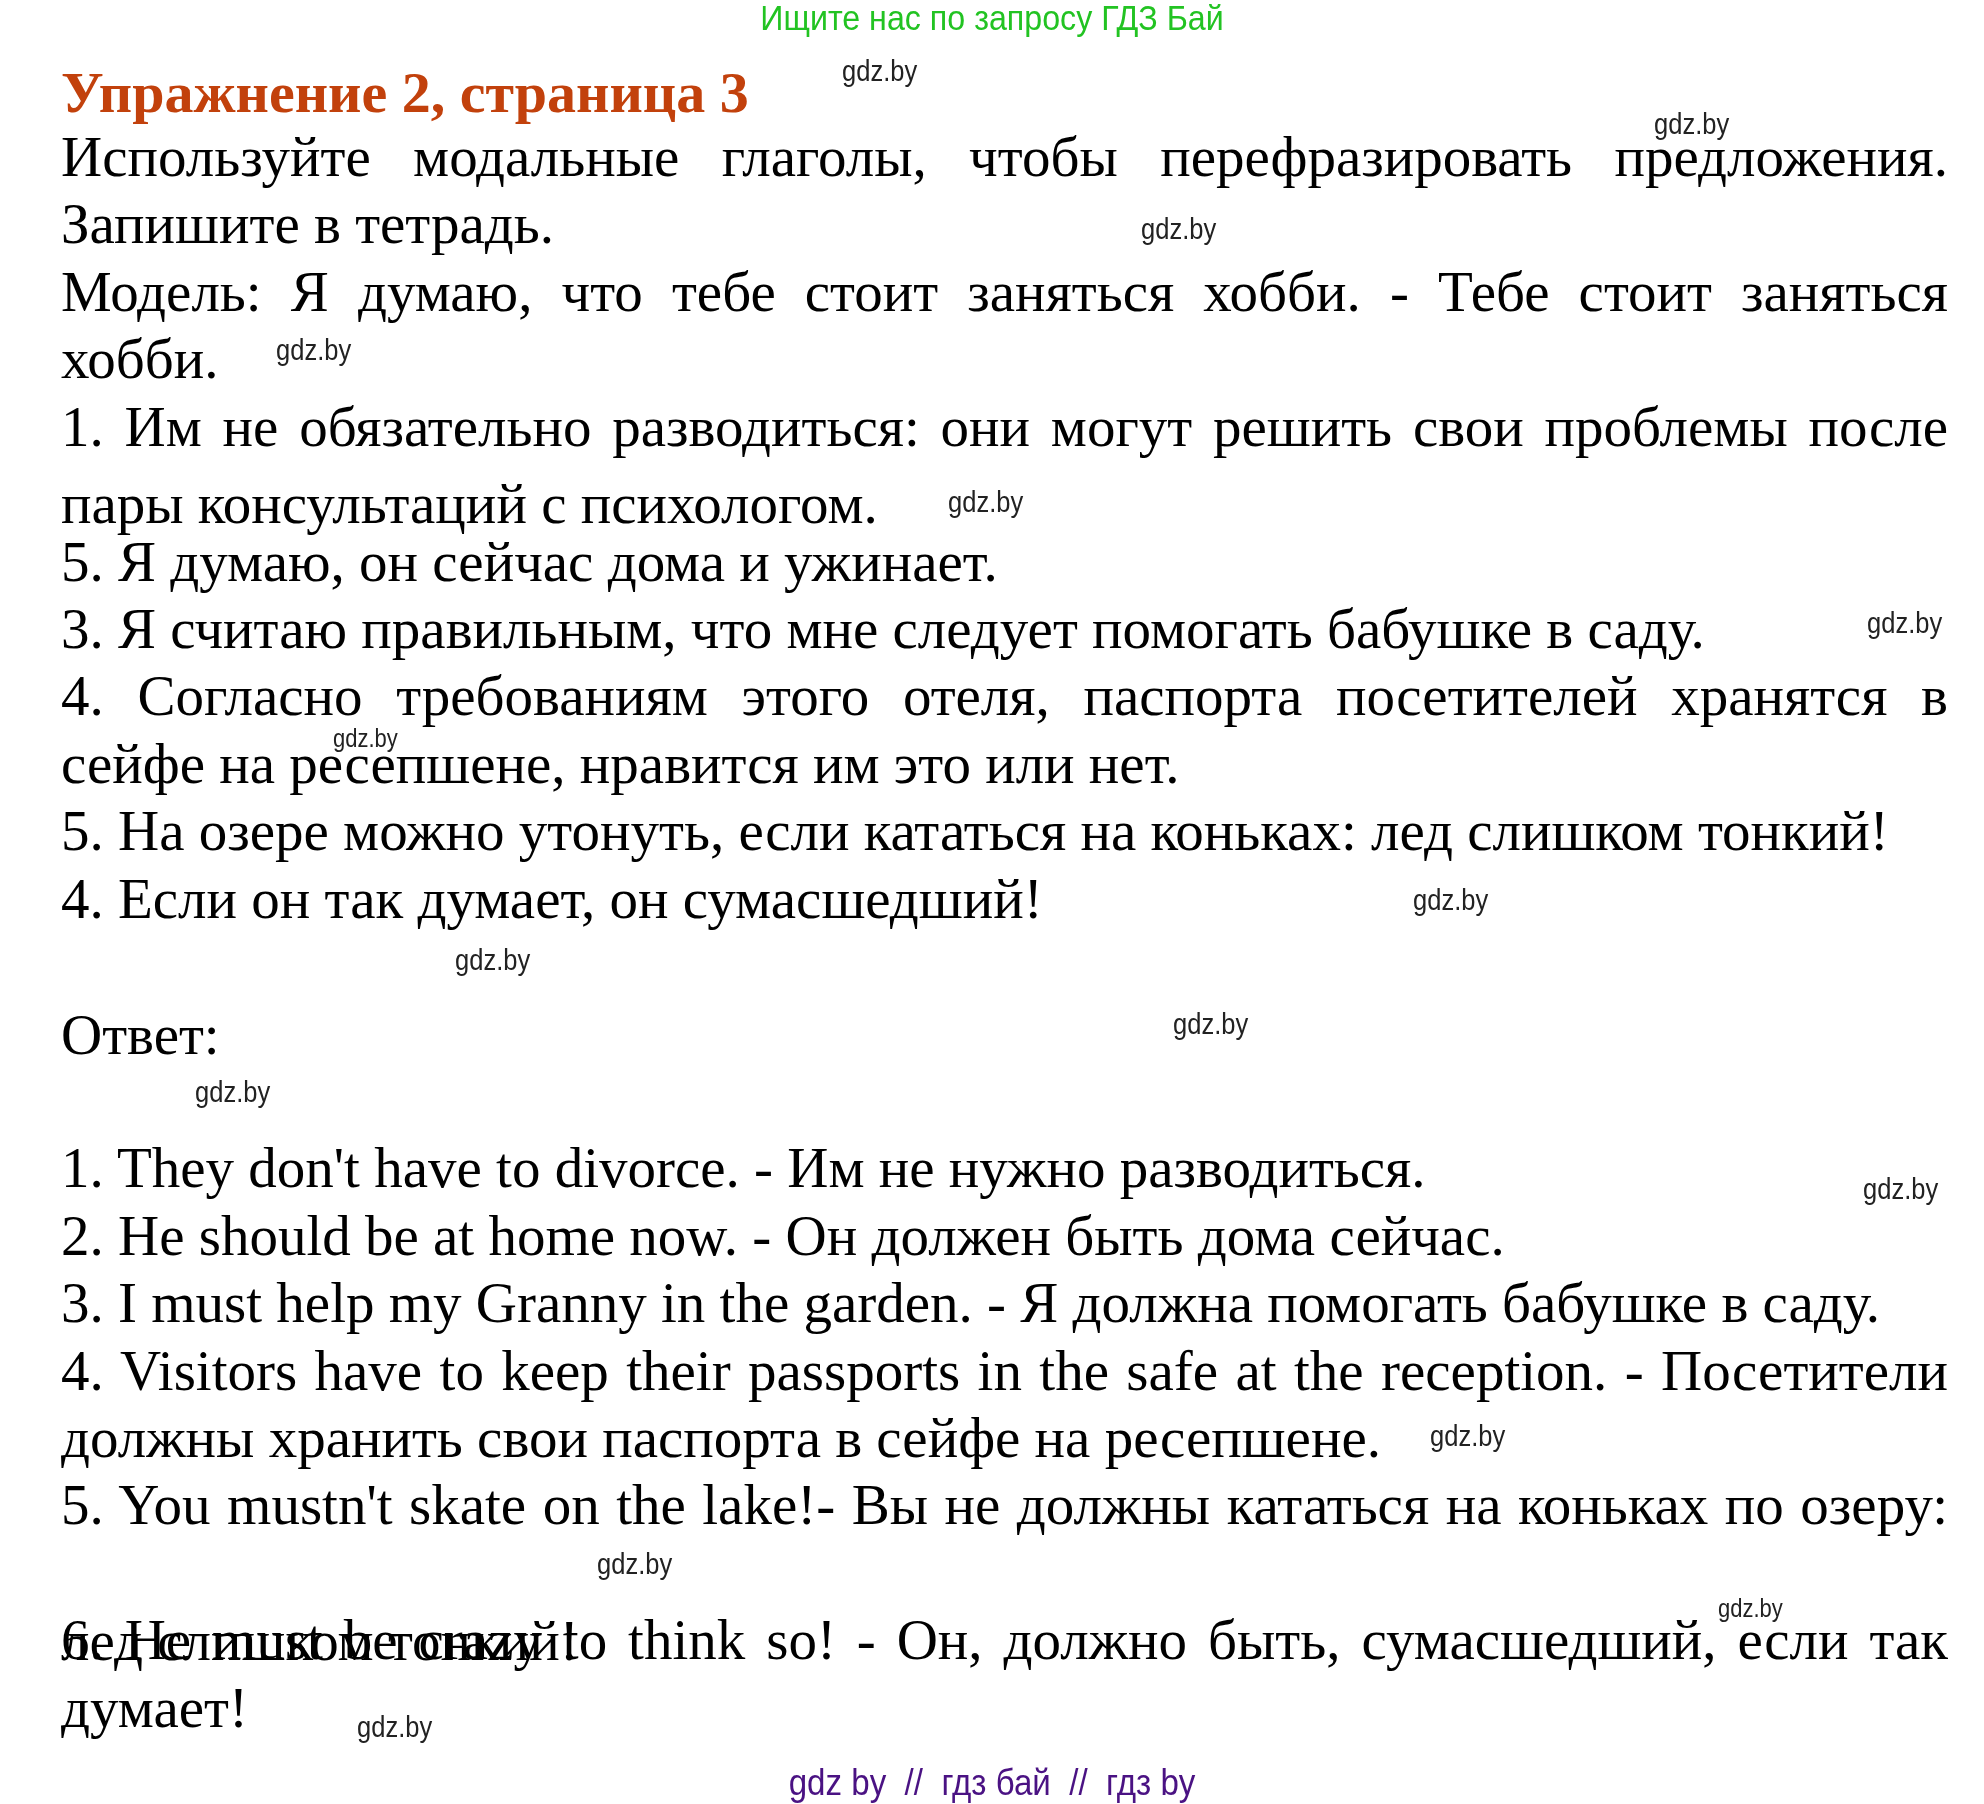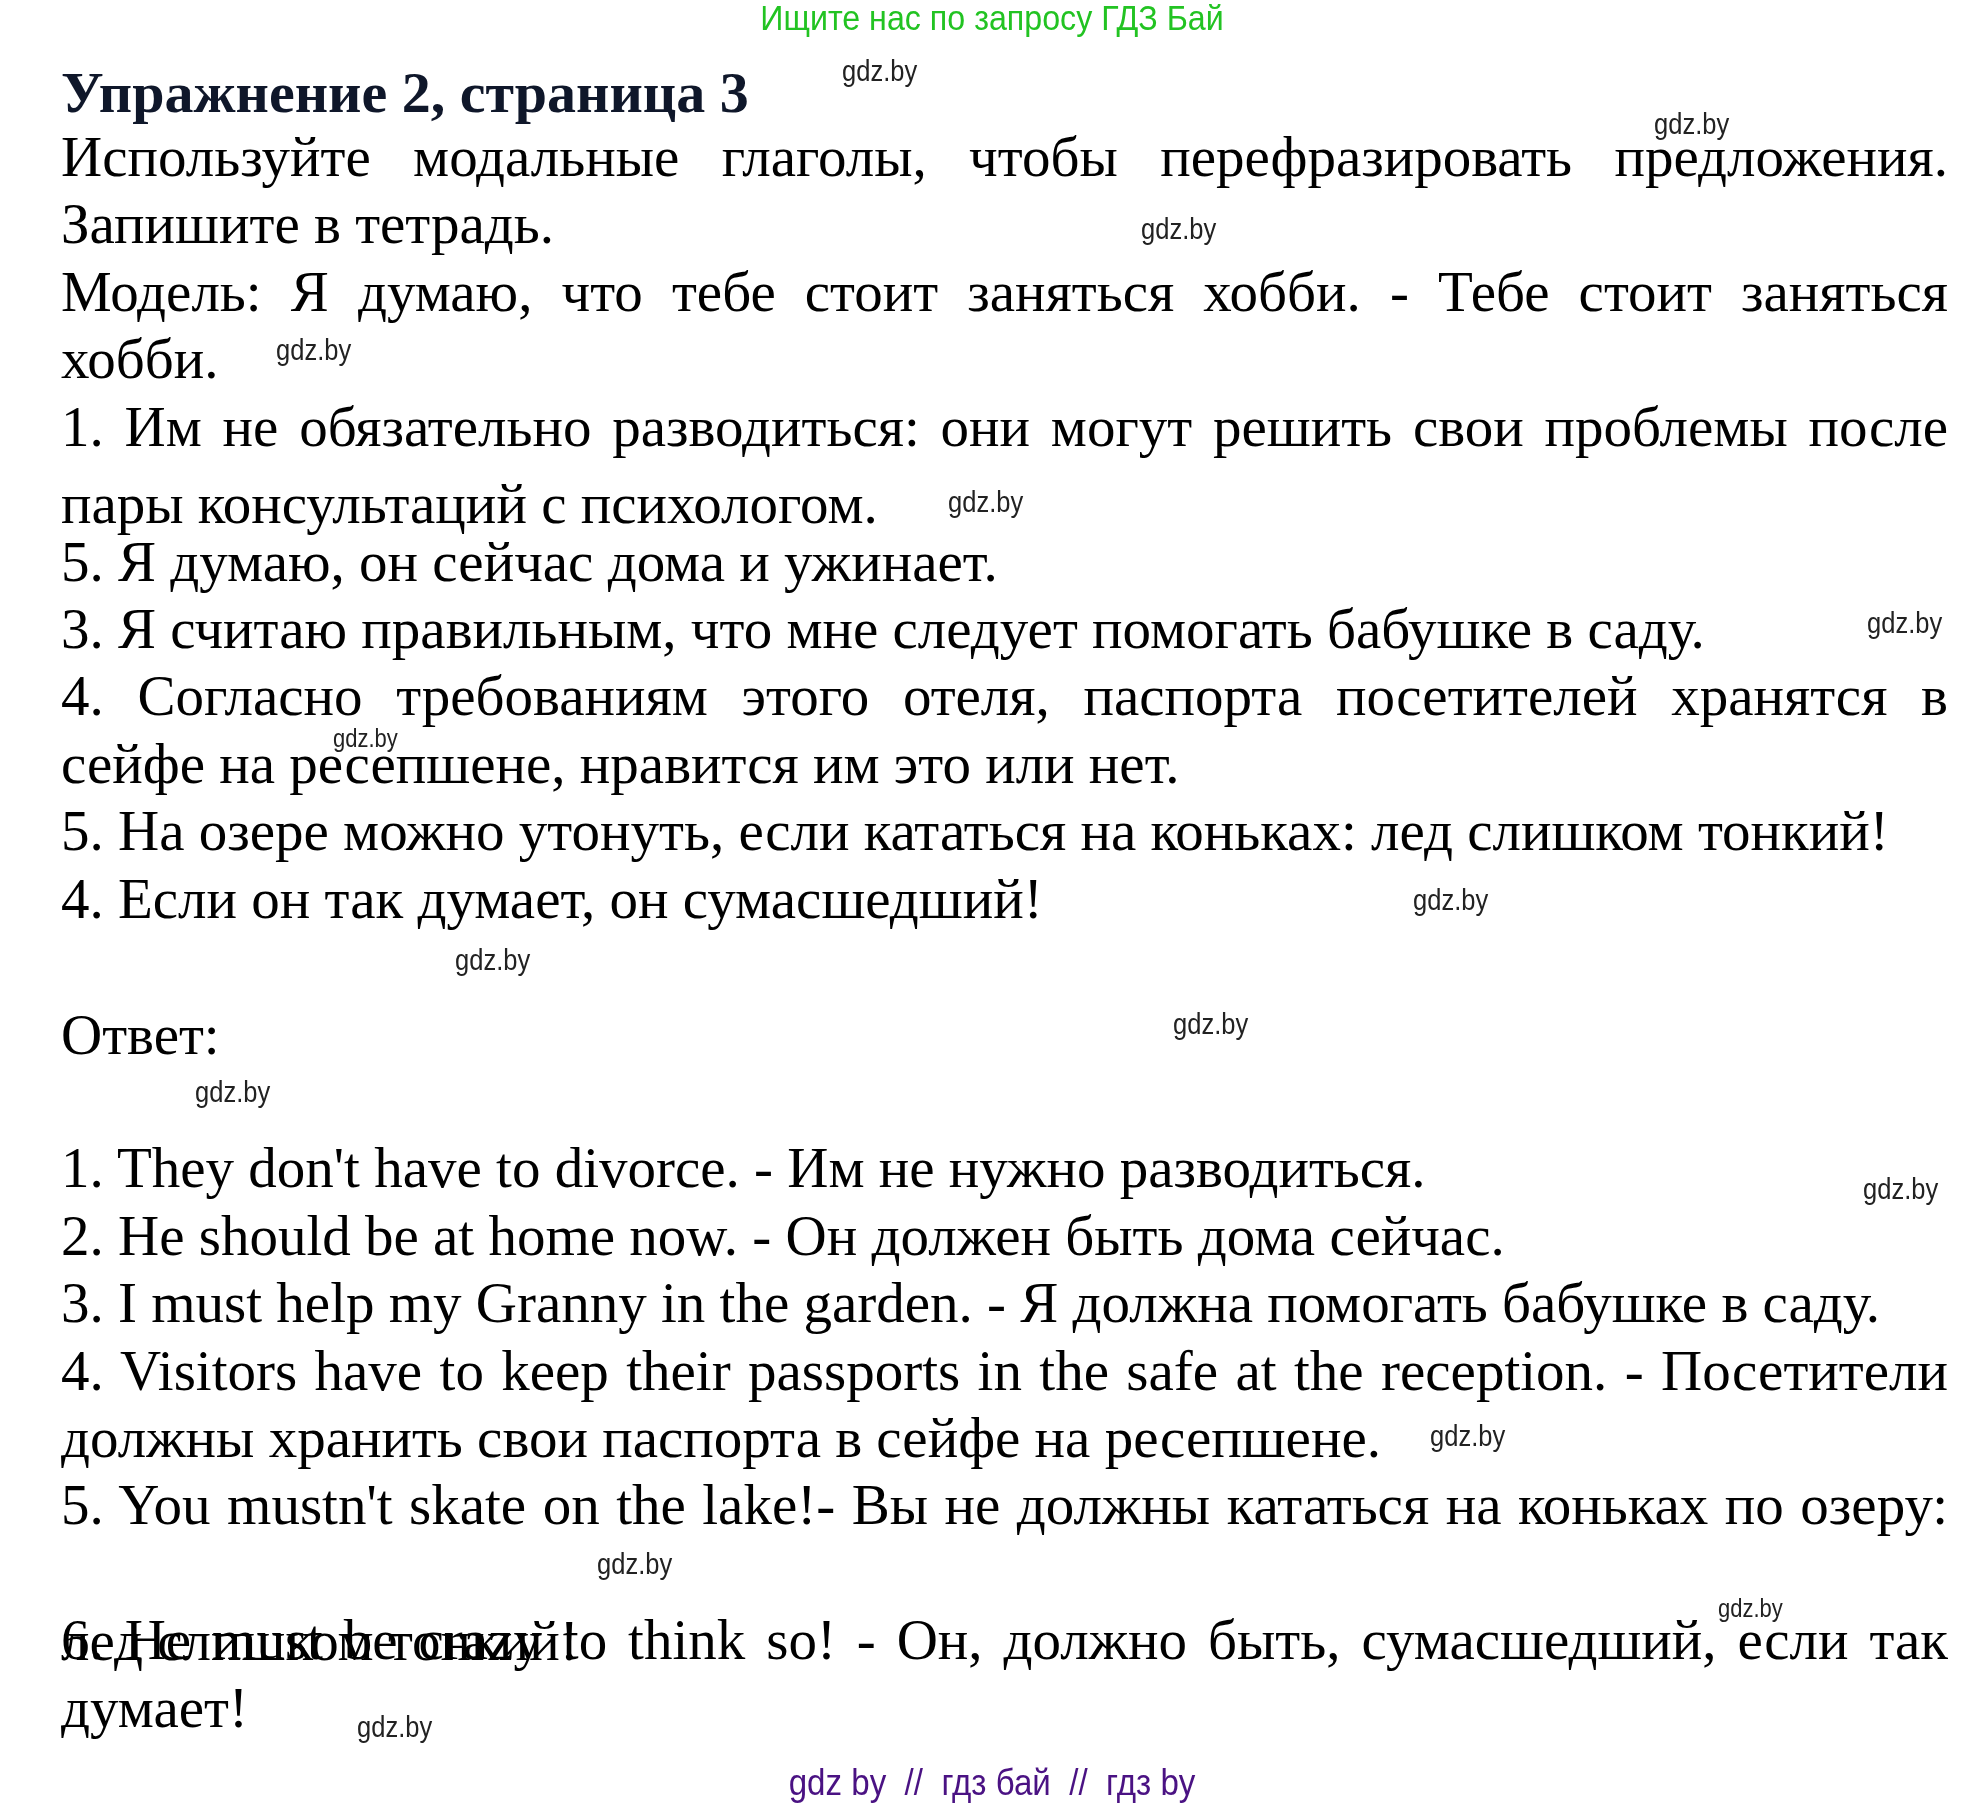--- a/index.html
+++ b/index.html
@@ -11,21 +11,21 @@
     color: #22c322; transform: scaleX(0.92);
   }
   .promo-bottom {
     position: absolute; left: 0; width: 1984px; top: 1763px; text-align: center;
     font-family: "Liberation Sans", sans-serif; font-size: 36px; line-height: 40px;
     color: #4a1283; white-space: pre; transform: scaleX(0.92);
   }
   .title {
     position: absolute; left: 61px; top: 60px;
     font-family: "Liberation Serif", serif; font-weight: bold;
-    font-size: 58px; line-height: 66px; color: #0f172a;
+    font-size: 58px; line-height: 66px; color: #c2410c;
     white-space: nowrap;
   }
   .line {
     position: absolute; left: 61px; width: 1887px;
     font-family: "Liberation Serif", serif;
     font-size: 57px; line-height: 66px; color: #000000;
     white-space: nowrap; height: 66px;
   }
   .line.justify { text-align: justify; text-align-last: justify; white-space: normal; }
   .wm {

